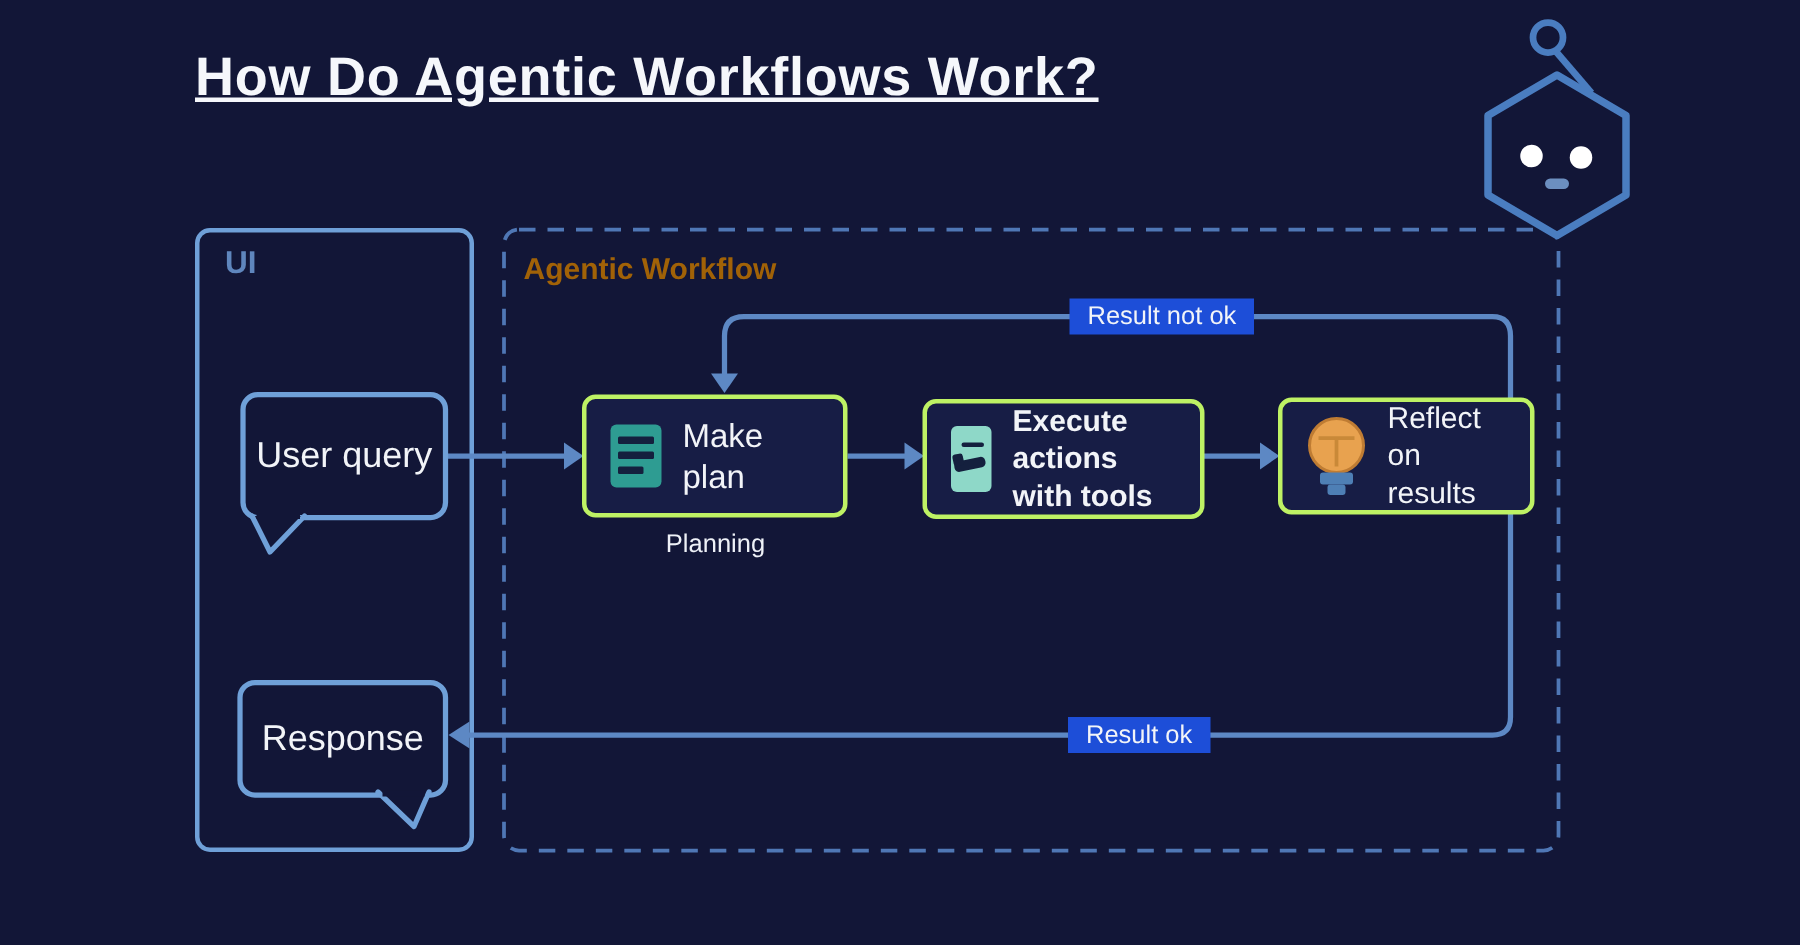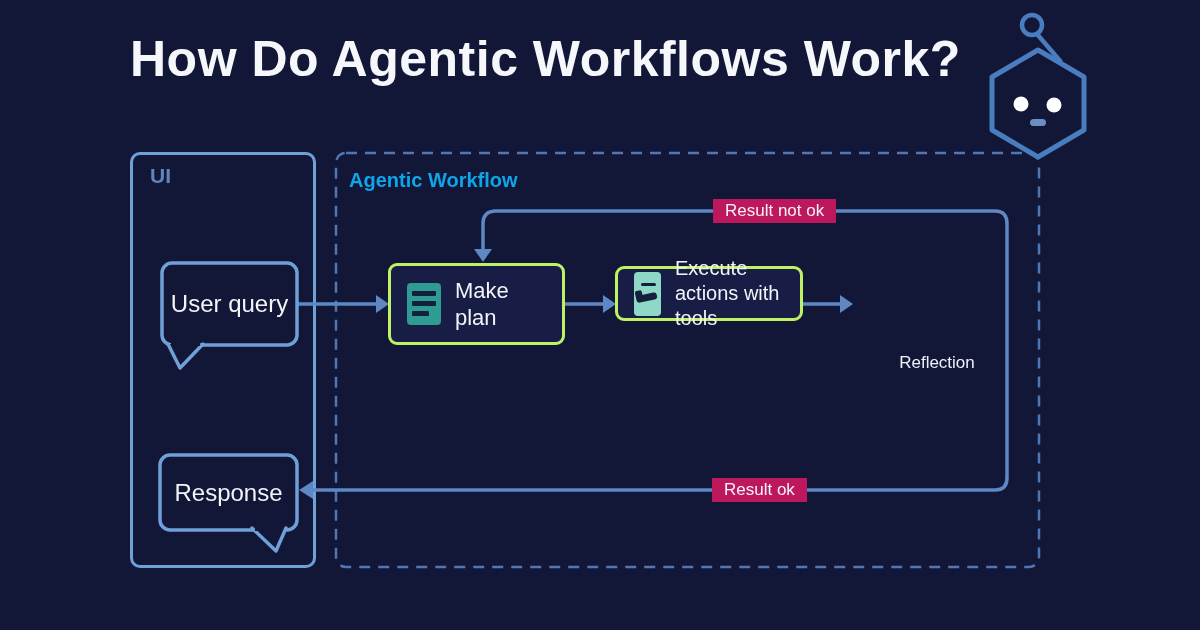--- a/index.html
+++ b/index.html
@@ -4,60 +4,61 @@
 <style>
   html,body{margin:0;padding:0;background:#0d1130;}
   .canvas{
     position:relative;width:1200px;height:630px;overflow:hidden;
     background:#121637;
     font-family:"Liberation Sans","DejaVu Sans",sans-serif;
   }
   .abs{position:absolute;}
   .title{
     left:130px;top:30px;width:940px;
-    font-size:50px;font-weight:800;color:#f5f7fb;letter-spacing:.5px;
+    font-size:36px;font-weight:800;color:#f5f7fb;letter-spacing:.5px;
     z-index:3;
+    text-decoration:underline;
   }
   svg.layer{left:0;top:0;z-index:1;}
   .ui-panel{
     left:130px;top:152px;width:186px;height:416px;
     border:3px solid #6fa0d8;border-radius:10px;
     z-index:0;box-sizing:border-box;
   }
   .ui-label{
     left:150px;top:164px;font-size:21px;font-weight:bold;color:#5f86bd;z-index:2;
   }
   .wf-label{
-    left:349px;top:169px;font-size:20px;font-weight:600;color:#0ea5e9;z-index:2;
+    left:349px;top:169px;font-size:20px;font-weight:600;color:#a16207;z-index:2;
   }
   .bubble-text{
     display:flex;align-items:center;justify-content:center;
     color:#f2f4f8;font-size:24px;z-index:2;text-align:center;
   }
   .uq{left:162px;top:263px;width:135px;height:82px;}
   .rsp{left:160px;top:455px;width:137px;height:75px;}
   .step-box{
     box-sizing:border-box;
     border:3px solid #bef264;border-radius:9px;background:#171d45;
     display:flex;align-items:center;gap:13px;padding:0 10px 0 15px;
     z-index:2;
   }
   .step-box .txt{color:#f2f4f8;font-size:20px;line-height:1.25;}
   .box-plan{left:388px;top:263px;width:177px;height:82px;}
   .box-plan .txt{font-size:22px;}
-  .box-exec{left:615px;top:266px;width:188px;height:55px;}
+  .box-exec{left:615px;top:266px;width:188px;height:80px;font-weight:bold;}
   .box-reflect{left:852px;top:265px;width:171px;height:78px;}
   .caption{
     color:#eef1f7;font-size:17px;z-index:2;text-align:center;width:160px;
   }
   .cap-plan{left:397px;top:353px;}
   .cap-tool{left:632px;top:353px;}
   .cap-reflect{left:857px;top:353px;}
   .flow-label{
-    z-index:2;color:#f2f4f8;font-size:17px;background:#be185d;
+    z-index:2;color:#f2f4f8;font-size:17px;background:#1d4ed8;
     padding:2px 12px;white-space:nowrap;
   }
   .lbl-notok{left:713px;top:199px;}
   .lbl-ok{left:712px;top:478px;}
   .icon{flex:0 0 auto;}
 </style>
 </head>
 <body>
 
 <div class="canvas">
@@ -115,31 +116,41 @@
 
   <div class="abs step-box box-plan">
     <svg class="icon" width="36" height="44" viewBox="0 0 36 44">
       <rect x="1" y="1" width="34" height="42" rx="4" fill="#2e9c92"></rect>
       <rect x="6" y="9" width="24" height="5" rx="1" fill="#14203e"></rect>
       <rect x="6" y="19" width="24" height="5" rx="1" fill="#14203e"></rect>
       <rect x="6" y="29" width="17" height="5" rx="1" fill="#14203e"></rect>
     </svg>
     <div class="txt">Make plan</div>
   </div>
+  <div class="abs caption cap-plan">Planning</div>
 
   <div class="abs step-box box-exec">
     <svg class="icon" width="29" height="46" viewBox="0 0 29 46">
       <rect x="1" y="1" width="27" height="44" rx="4" fill="#8ed8c8"></rect>
       <rect x="8" y="12" width="15" height="3" rx="1.5" fill="#14203e"></rect>
       <g transform="rotate(-12 14 26)">
         <rect x="3" y="23" width="21" height="7" rx="3" fill="#14203e"></rect>
         <rect x="3" y="18" width="7" height="8" rx="2" fill="#14203e"></rect>
       </g>
     </svg>
     <div class="txt">Execute actions with tools</div>
   </div>
 
-  <div class="abs caption cap-reflect">Reflection</div>
+  <div class="abs step-box box-reflect">
+    <svg class="icon" width="42" height="54" viewBox="0 0 42 54">
+      <circle cx="21" cy="20" r="18" fill="#e8a24f" stroke="#bf7c33" stroke-width="2"></circle>
+      <path d="M9 15 H33" stroke="#c98938" stroke-width="2.5" fill="none"></path>
+      <path d="M21 15 V34" stroke="#c98938" stroke-width="2.5" fill="none"></path>
+      <rect x="10" y="38" width="22" height="8" rx="2" fill="#4e7fb5"></rect>
+      <rect x="15" y="46" width="12" height="7" rx="2" fill="#4e7fb5"></rect>
+    </svg>
+    <div class="txt">Reflect on results</div>
+  </div>
 
   <div class="abs flow-label lbl-notok">Result not ok</div>
   <div class="abs flow-label lbl-ok">Result ok</div>
 
 </div>
 
 </body></html>

